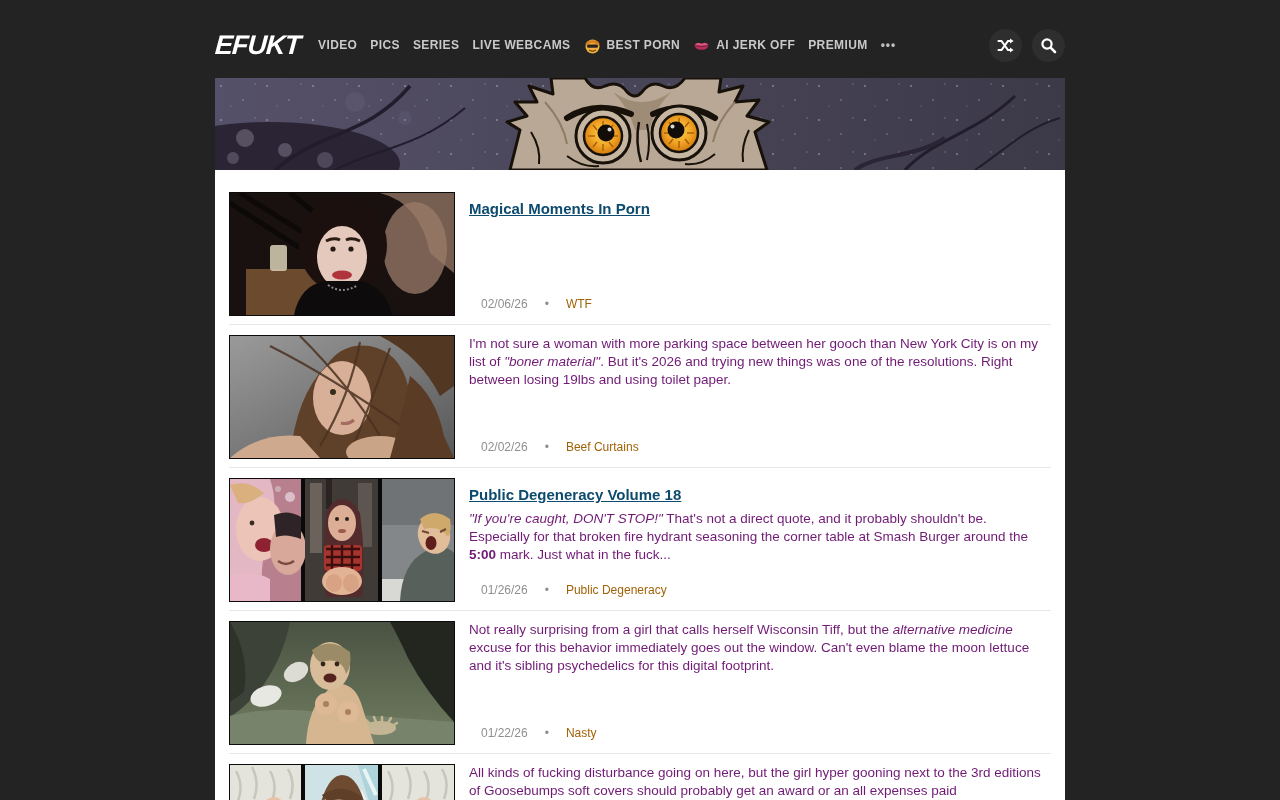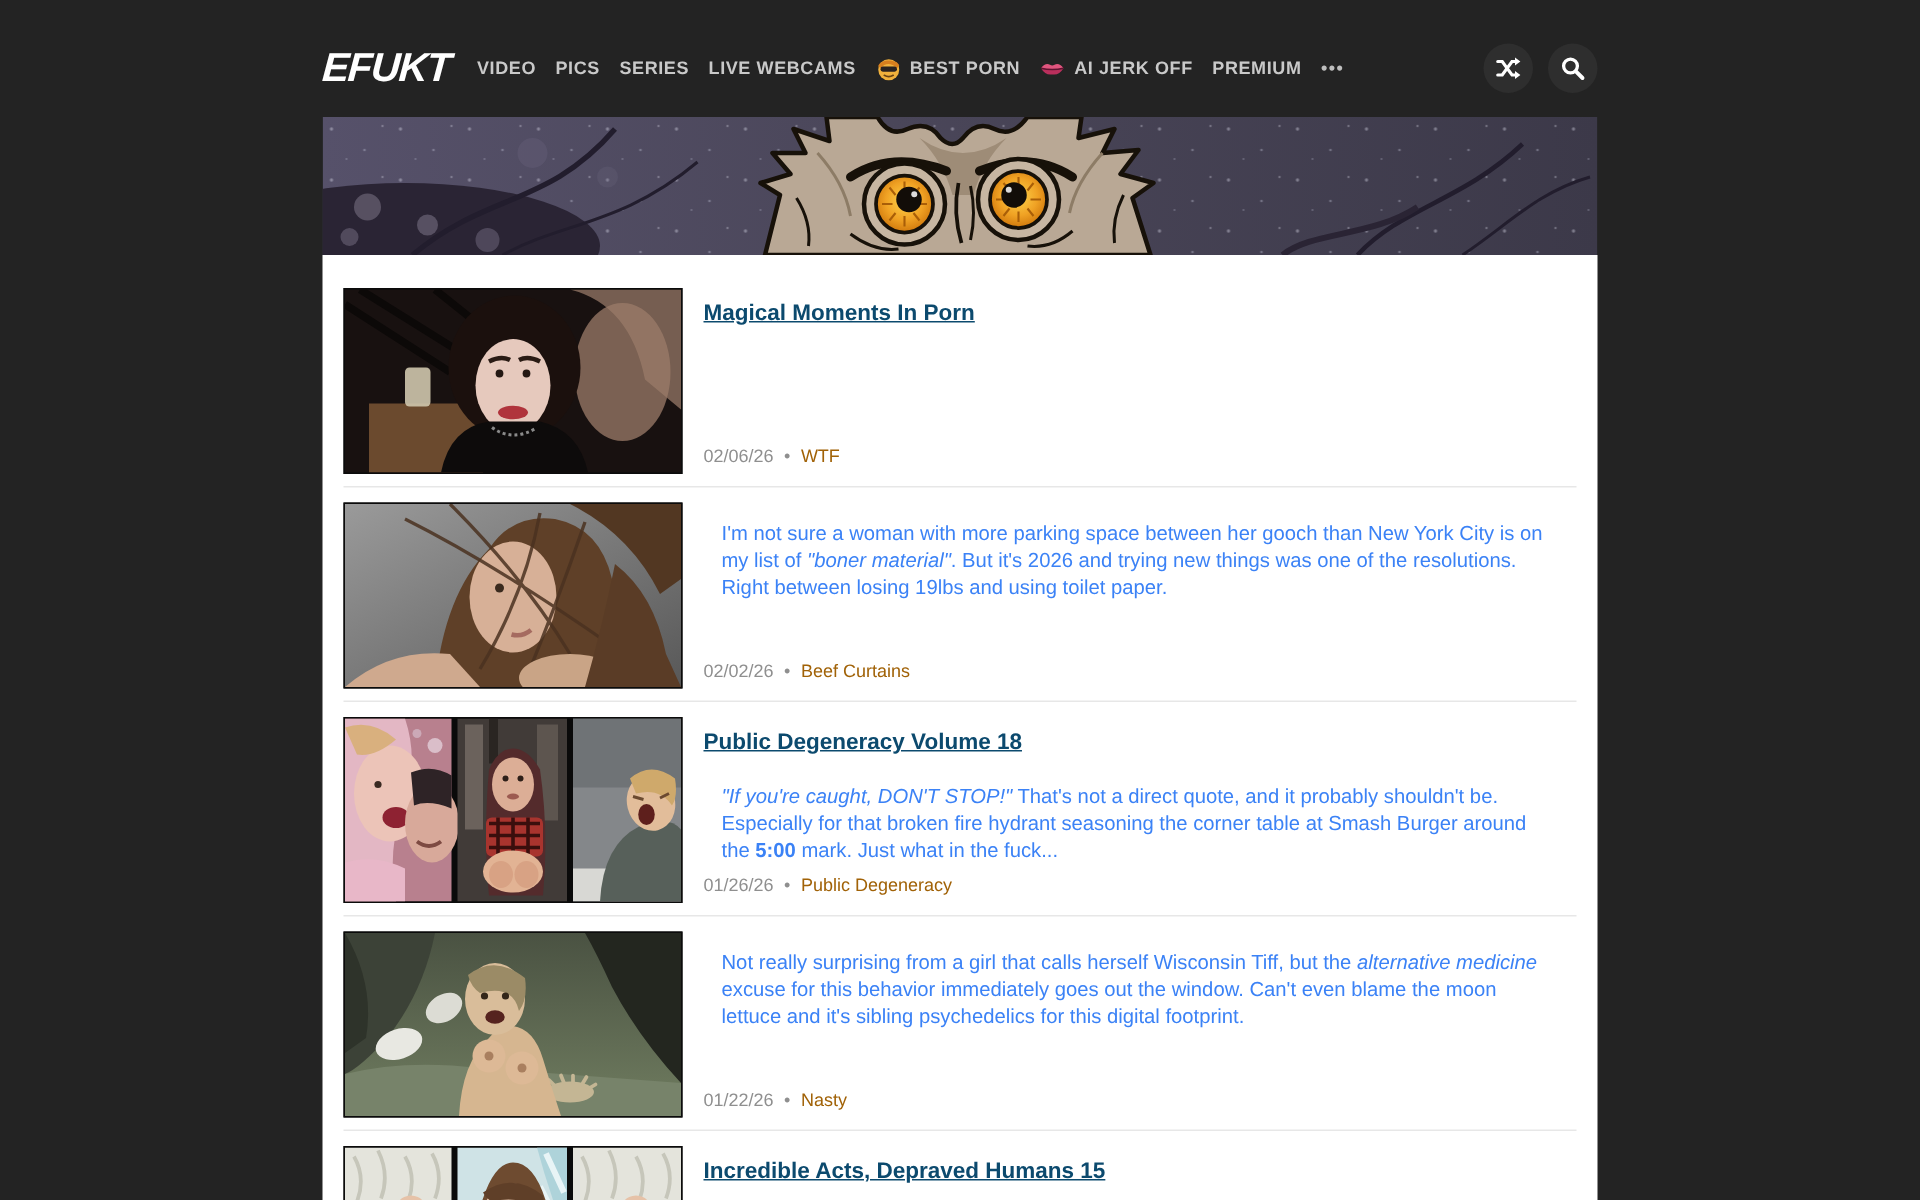--- a/index.html
+++ b/index.html
@@ -38,23 +38,23 @@
   .thumb{
     width:224px;height:122px;flex-shrink:0;border:1px solid #0b0b0b;
     box-sizing:content-box;cursor:pointer;line-height:0;display:block;background:#111;
   }
   .thumb svg{width:224px;height:122px;}
   .entry-body{flex:1;position:relative;min-height:122px;}
   .entry-title{
     display:inline-block;color:#0c4a6e;font-size:15px;font-weight:bold;
     text-decoration:underline;cursor:pointer;margin:1px 0 6px;line-height:1.2;
   }
-  .entry-desc{margin:12px;font-size:13.5px;color:#3b82f6;line-height:18px;max-width:575px;}
+  .entry-desc{margin:0;font-size:13.5px;color:#701a75;line-height:18px;max-width:575px;}
   .entry-meta{
-    position:absolute;left:0;bottom:5px;display:flex;align-items:center;gap:7px;
+    position:absolute;left:12px;bottom:5px;display:flex;align-items:center;gap:17px;
     font-size:12px;color:#8f8f8f;
   }
   .entry-meta a{color:#a16207;text-decoration:none;cursor:pointer;}
   .entry-meta .dot{font-size:12px;line-height:1;}
 </style>
 </head>
 <body>
 
 <div class="shell">
 
@@ -397,21 +397,20 @@
             <path d="M158 6 Q166 20 160 36 M176 2 Q184 18 178 34 M194 6 Q202 20 196 36 M212 4 Q220 18 214 34" stroke="#c6c6ba" stroke-width="2.5" fill="none"></path>
             <rect x="152" y="74" width="72" height="48" fill="#3d5c8c"></rect>
             <path d="M172 122 Q172 70 184 52 Q190 40 198 42 Q208 46 210 66 Q212 96 214 122 Z" fill="#7a5233"></path>
             <ellipse cx="194" cy="46" rx="12" ry="14" fill="#e6c2a8"></ellipse>
             <path d="M176 80 Q194 70 212 82 L212 122 L176 122 Z" fill="#d892a2"></path>
             <ellipse cx="182" cy="100" rx="7" ry="10" fill="#e0b89c"></ellipse>
           </g>
         </svg>
       </a>
       <div class="entry-body">
-        <h2 style="margin:0;"><a class="entry-title">Incredible Acts, Depraved Humans 15</a></h2>
         <p class="entry-desc"><span>All kinds of fucking disturbance going on here, but the girl hyper gooning next to the 3rd editions of Goosebumps soft covers should probably get an award or an all expenses paid</span></p>
         <div class="entry-meta">
           <span></span>
           <span class="dot"></span>
           <a></a>
         </div>
       </div>
     </article>
 
   </main>

